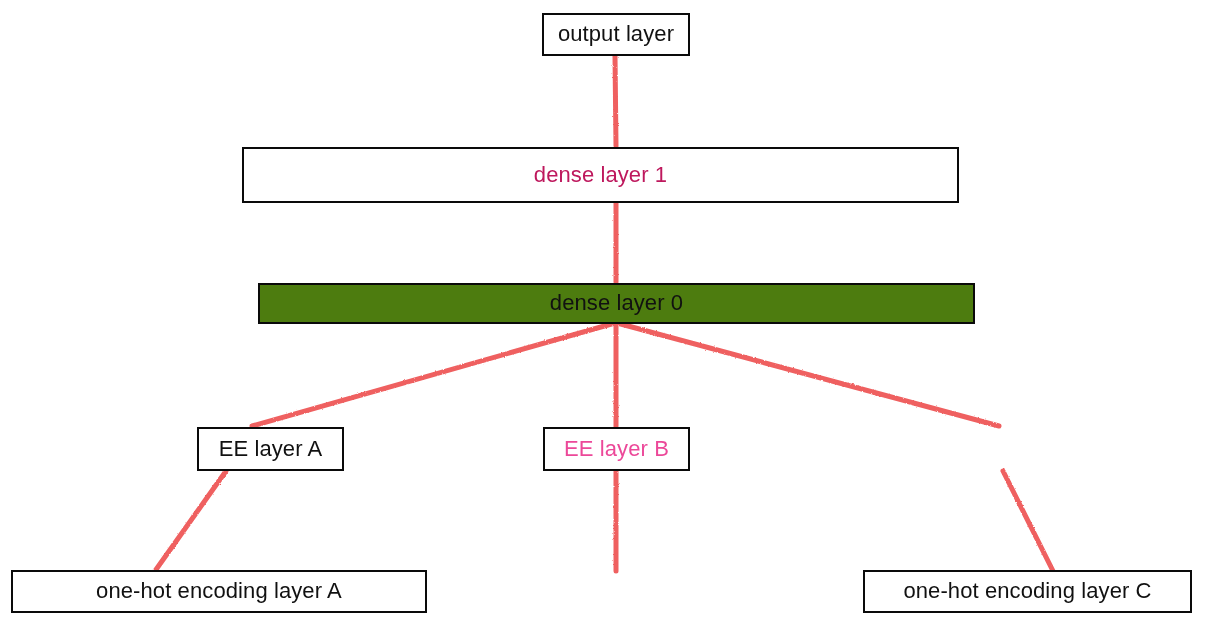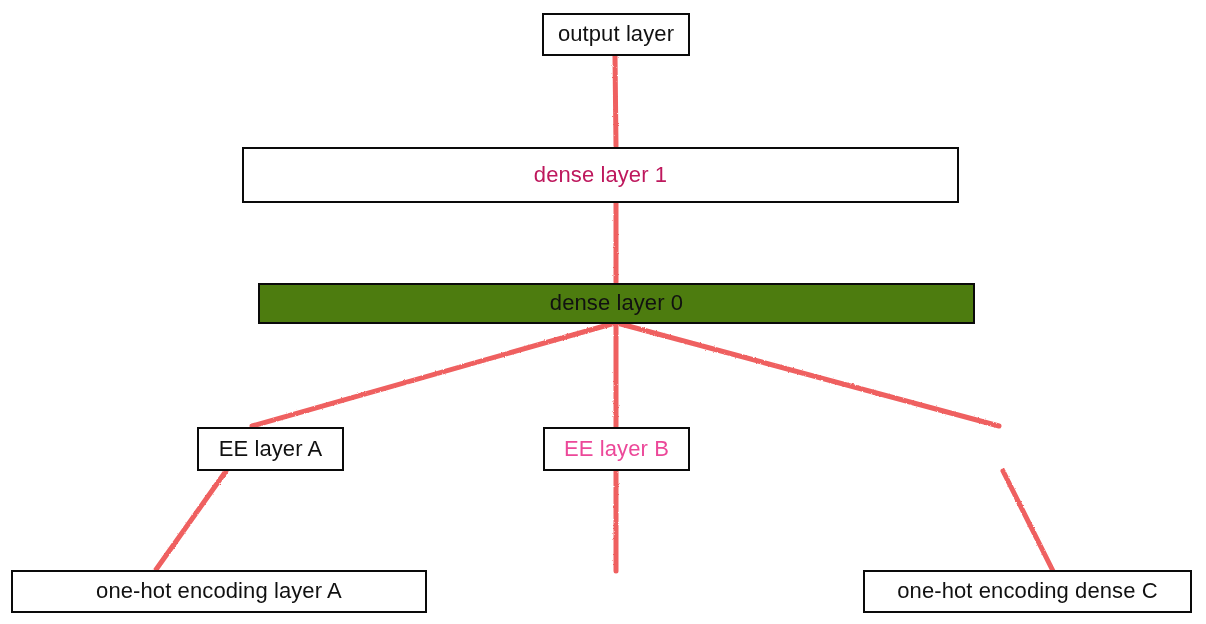--- a/index.html
+++ b/index.html
@@ -91,16 +91,16 @@
     <span class="node-label">EE layer B</span>
   </div>
 
 
   <div class="node-box" style="left: 11px; top: 570px; width: 416px; height: 43px; border-color: rgb(10, 10, 10); background: rgb(255, 255, 255); color: rgb(17, 17, 17); text-align: right;">
     <span class="node-label">one-hot encoding layer A</span>
   </div>
 
 
   <div class="node-box" style="left: 863px; top: 570px; width: 329px; height: 43px; border-color: rgb(10, 10, 10); background: rgb(255, 255, 255); color: rgb(17, 17, 17);">
-    <span class="node-label">one-hot encoding dense C</span>
+    <span class="node-label">one-hot encoding layer C</span>
   </div>
 
 </div>
 
 </body></html>

